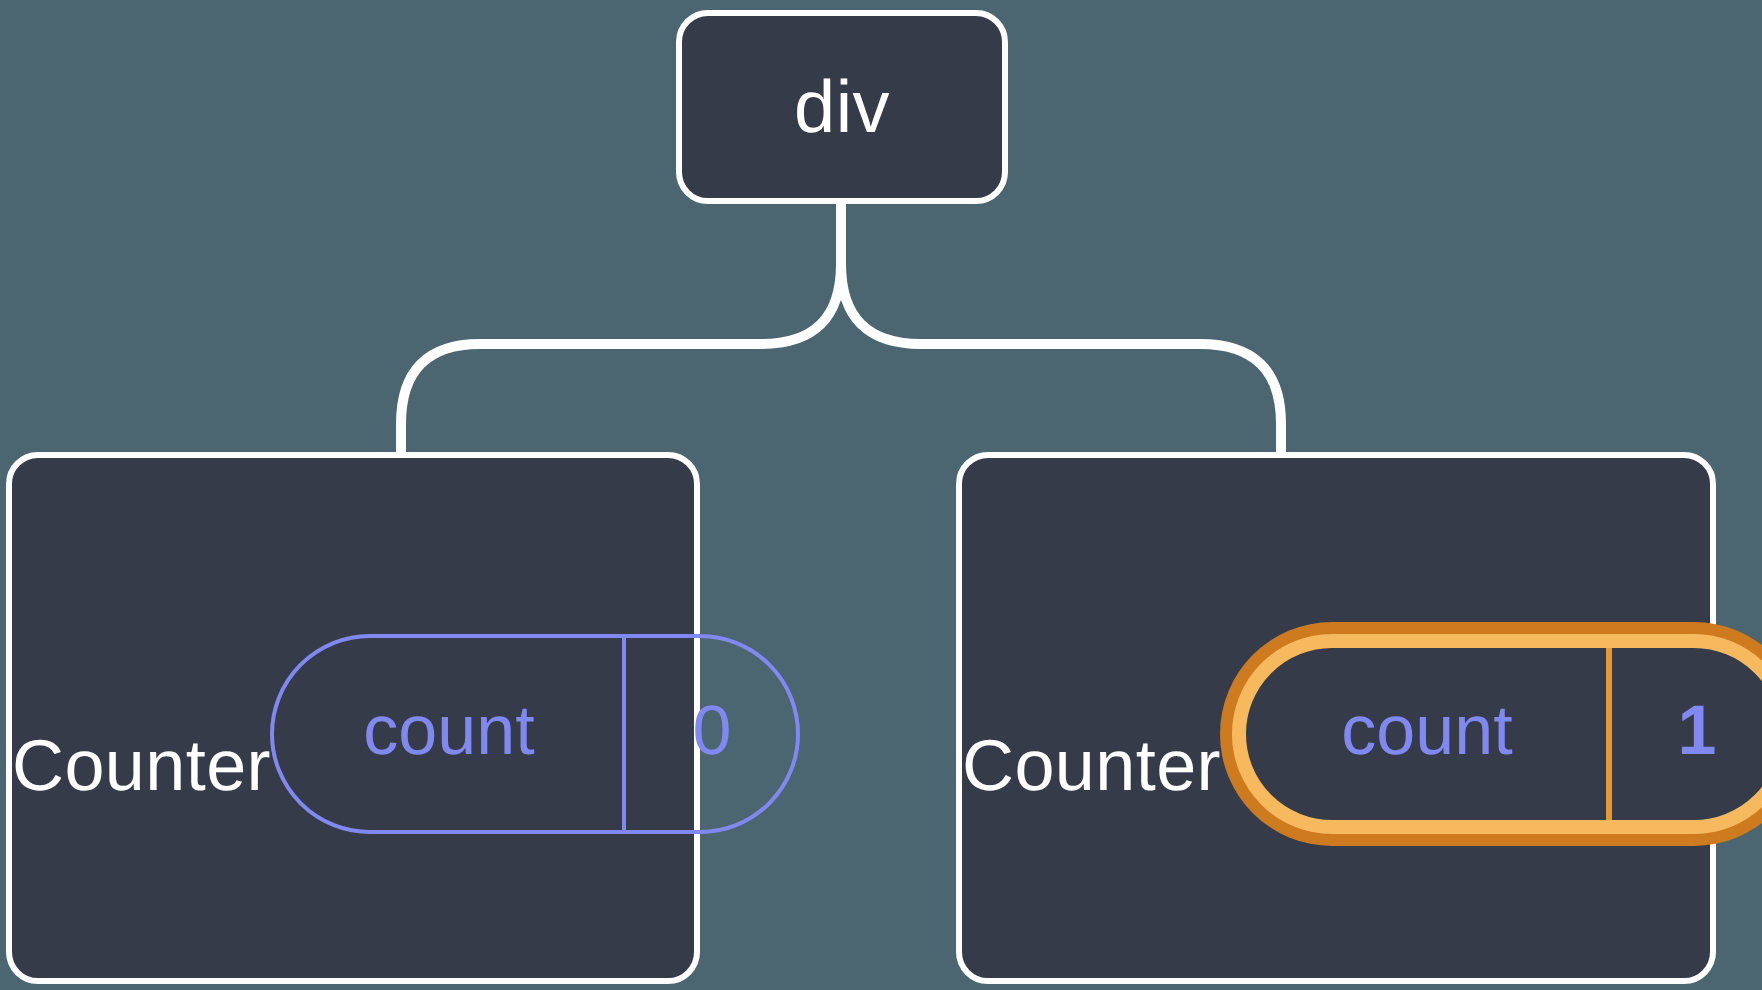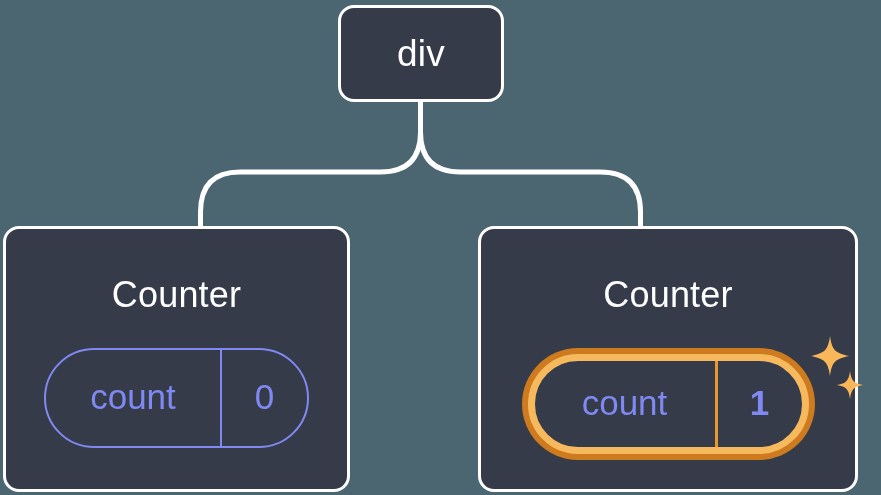--- a/index.html
+++ b/index.html
@@ -52,23 +52,22 @@
   .root-label {
     color: #ffffff;
     font-size: 37px;
     line-height: 1;
     letter-spacing: 0.2px;
   }
 
   
   .card {
     display: flex;
-    flex-direction: column;
-    align-items: center;
-    gap: 20px;
+    flex-direction: row;
+    align-items: center;
   }
   #card-0 {
     left: 3px;
     top: 226px;
     width: 347px;
     height: 266px;
   }
   #card-1 {
     left: 478px;
     top: 226px;

